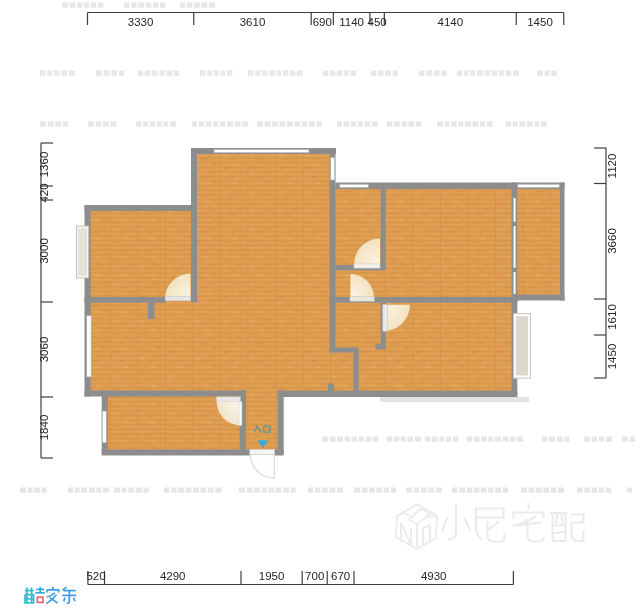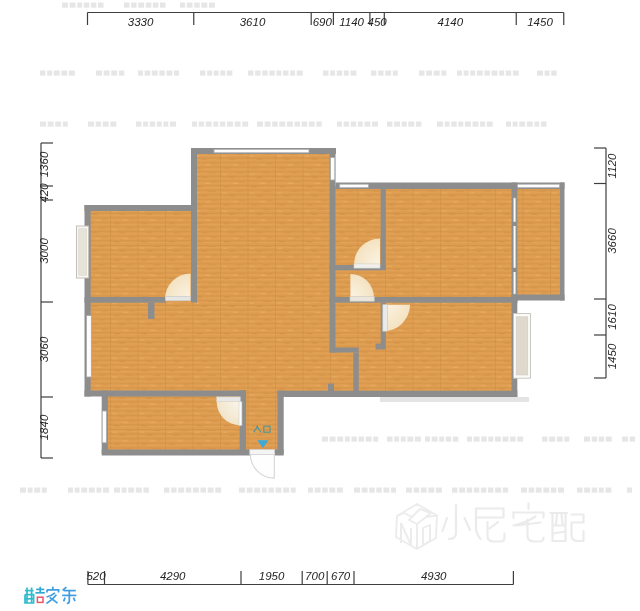--- a/index.html
+++ b/index.html
@@ -1,17 +1,17 @@
 <!DOCTYPE html>
 <html><head>
 <meta charset="utf-8">
 <style>
   html,body{margin:0;padding:0;background:#ffffff;}
   body{font-family:"Liberation Sans", sans-serif;}
-  #stage{position:relative;width:640px;height:611px;overflow:hidden;background:#a21caf;font-style:italic;}
+  #stage{position:relative;width:640px;height:611px;overflow:hidden;background:#a21caf;}
 </style>
 </head>
 <body>
 <div id="stage">
 <svg width="640" height="611" viewBox="0 0 640 611" xmlns="http://www.w3.org/2000/svg">
 <defs>
   <pattern id="wood" x="0" y="0" width="27.5" height="18.4" patternUnits="userSpaceOnUse">
     <rect x="0" y="0" width="27.5" height="18.4" fill="#de9c4f"></rect>
     <rect x="0" y="1.2" width="27.5" height="1.1" fill="#c98c46" opacity="0.46"></rect>
     <rect x="0" y="3.0" width="27.5" height="1.0" fill="#eeb266" opacity="0.40"></rect>

